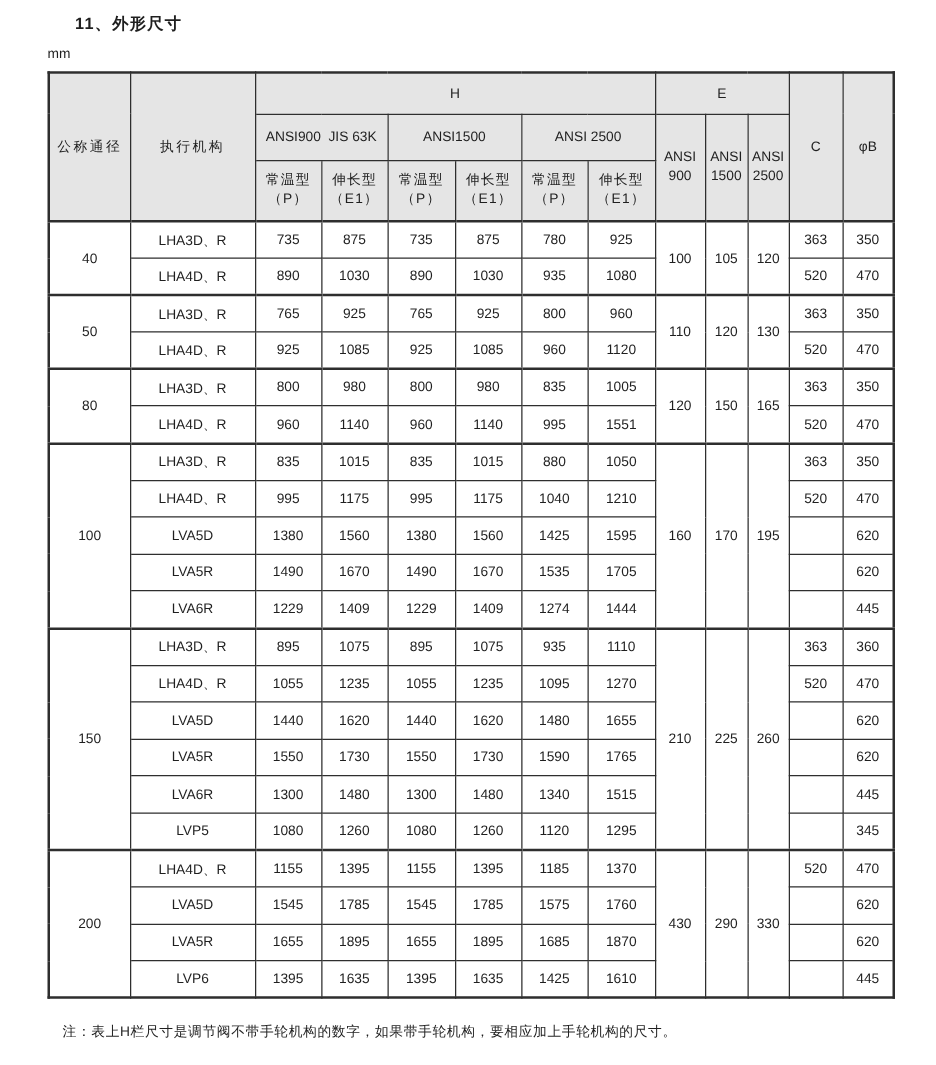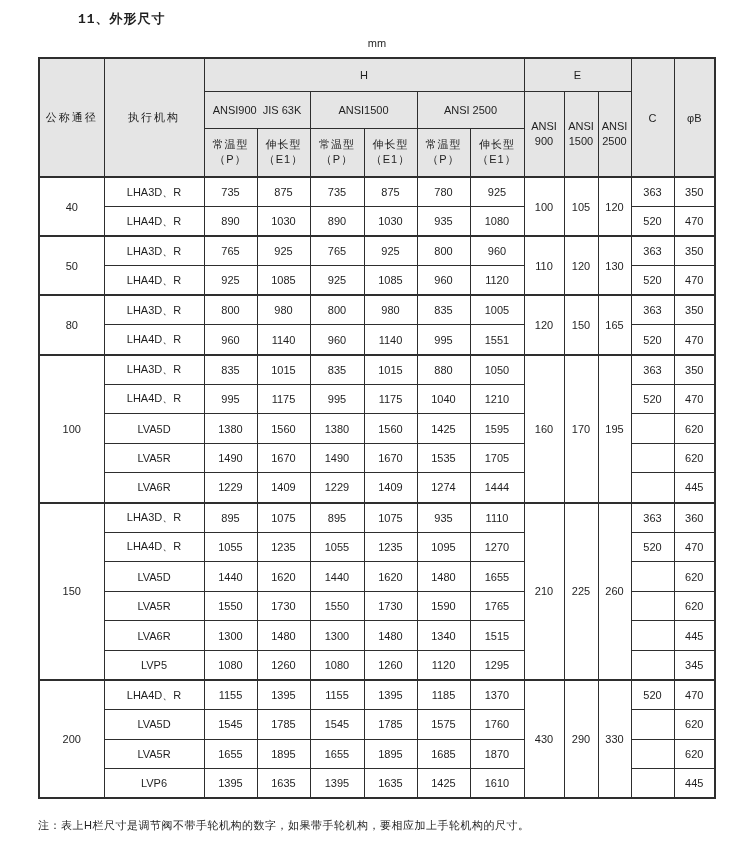--- a/index.html
+++ b/index.html
@@ -4,26 +4,26 @@
 <style>
   html, body { margin: 0; padding: 0; }
   body {
     width: 749px; height: 852px;
     position: relative;
     background: #ffffff;
     color: #1f1f1f;
     font-family: "Liberation Sans", sans-serif;
   }
   .title {
-    position: absolute; left: 78px; top: 10px;
-    font-size: 13px; font-weight: 700; letter-spacing: 1px; font-family: Liberation Mono, monospace;
+    position: absolute; left: 60px; top: 10px;
+    font-size: 13px; font-weight: 700; letter-spacing: 1px;
   }
   .unit {
     position: absolute; left: 38px; top: 37px; width: 678px;
-    text-align: center; font-size: 11px;
+    text-align: left; font-size: 11px;
   }
   table.spec {
     position: absolute; left: 38px; top: 57px;
     border-collapse: collapse; table-layout: fixed;
     border: 2px solid #2e2e2e;
   }
   .spec th, .spec td {
     border: 1px solid #2e2e2e;
     font-weight: 400;
     text-align: center; vertical-align: middle;
@@ -33,21 +33,21 @@
   tr.hr1 { height: 33px; }
   tr.hr2 { height: 37px; }
   tr.hr3 { height: 49px; }
   .spec tbody tr { height: 29.6px; }
   .spec tbody td { background: #ffffff; }
   .spec tbody tr.group-start td { border-top-width: 2px; }
   .pre { white-space: pre-line; line-height: 1.35; }
   .cjk { letter-spacing: 2px; margin-top: 48px; }
   .cjk-s { letter-spacing: 1px; margin-top: 14px; }
   .note {
-    position: absolute; left: 38px; top: 818px;
+    position: absolute; left: 50px; top: 818px;
     font-size: 11px; letter-spacing: 0.5px;
   }
 </style>
 </head>
 <body>
 
 <div class="title">11、外形尺寸</div>
 <div class="unit">mm</div>
 
 <table class="spec">

